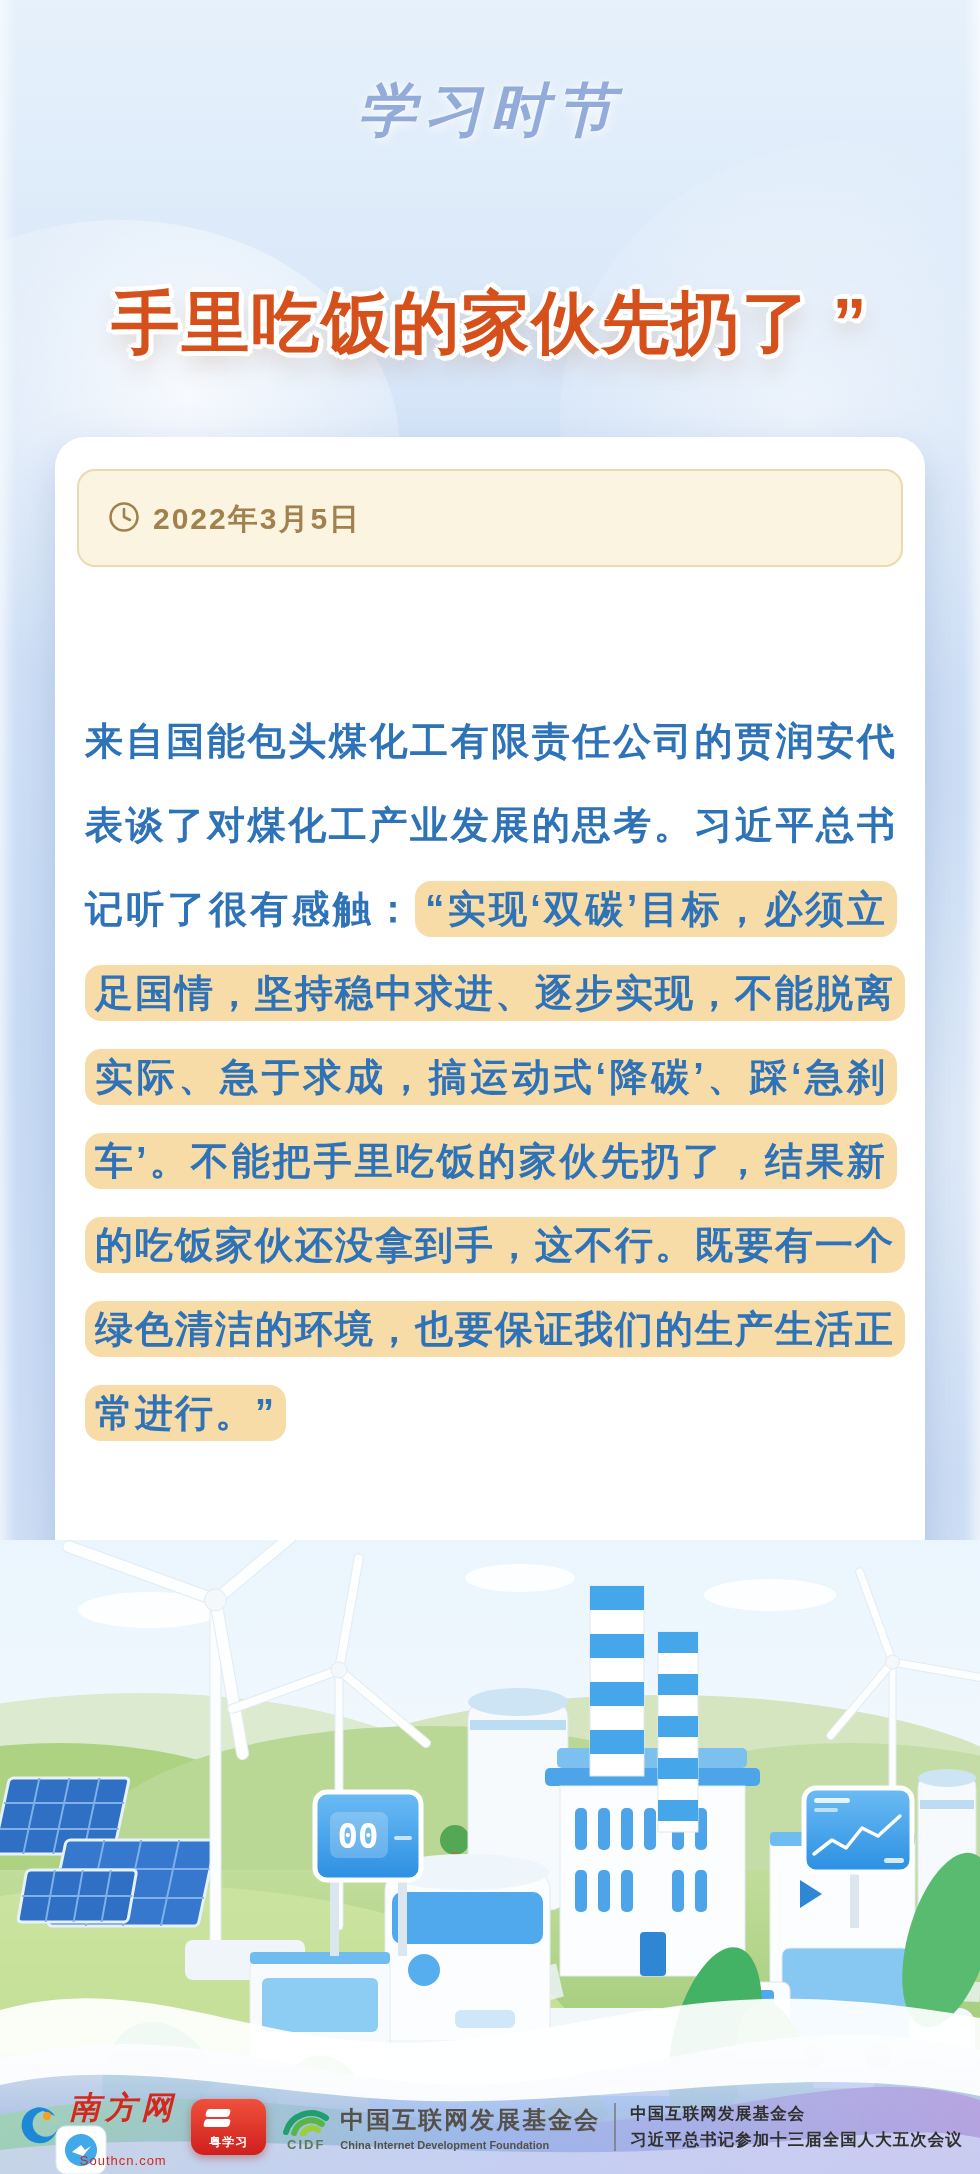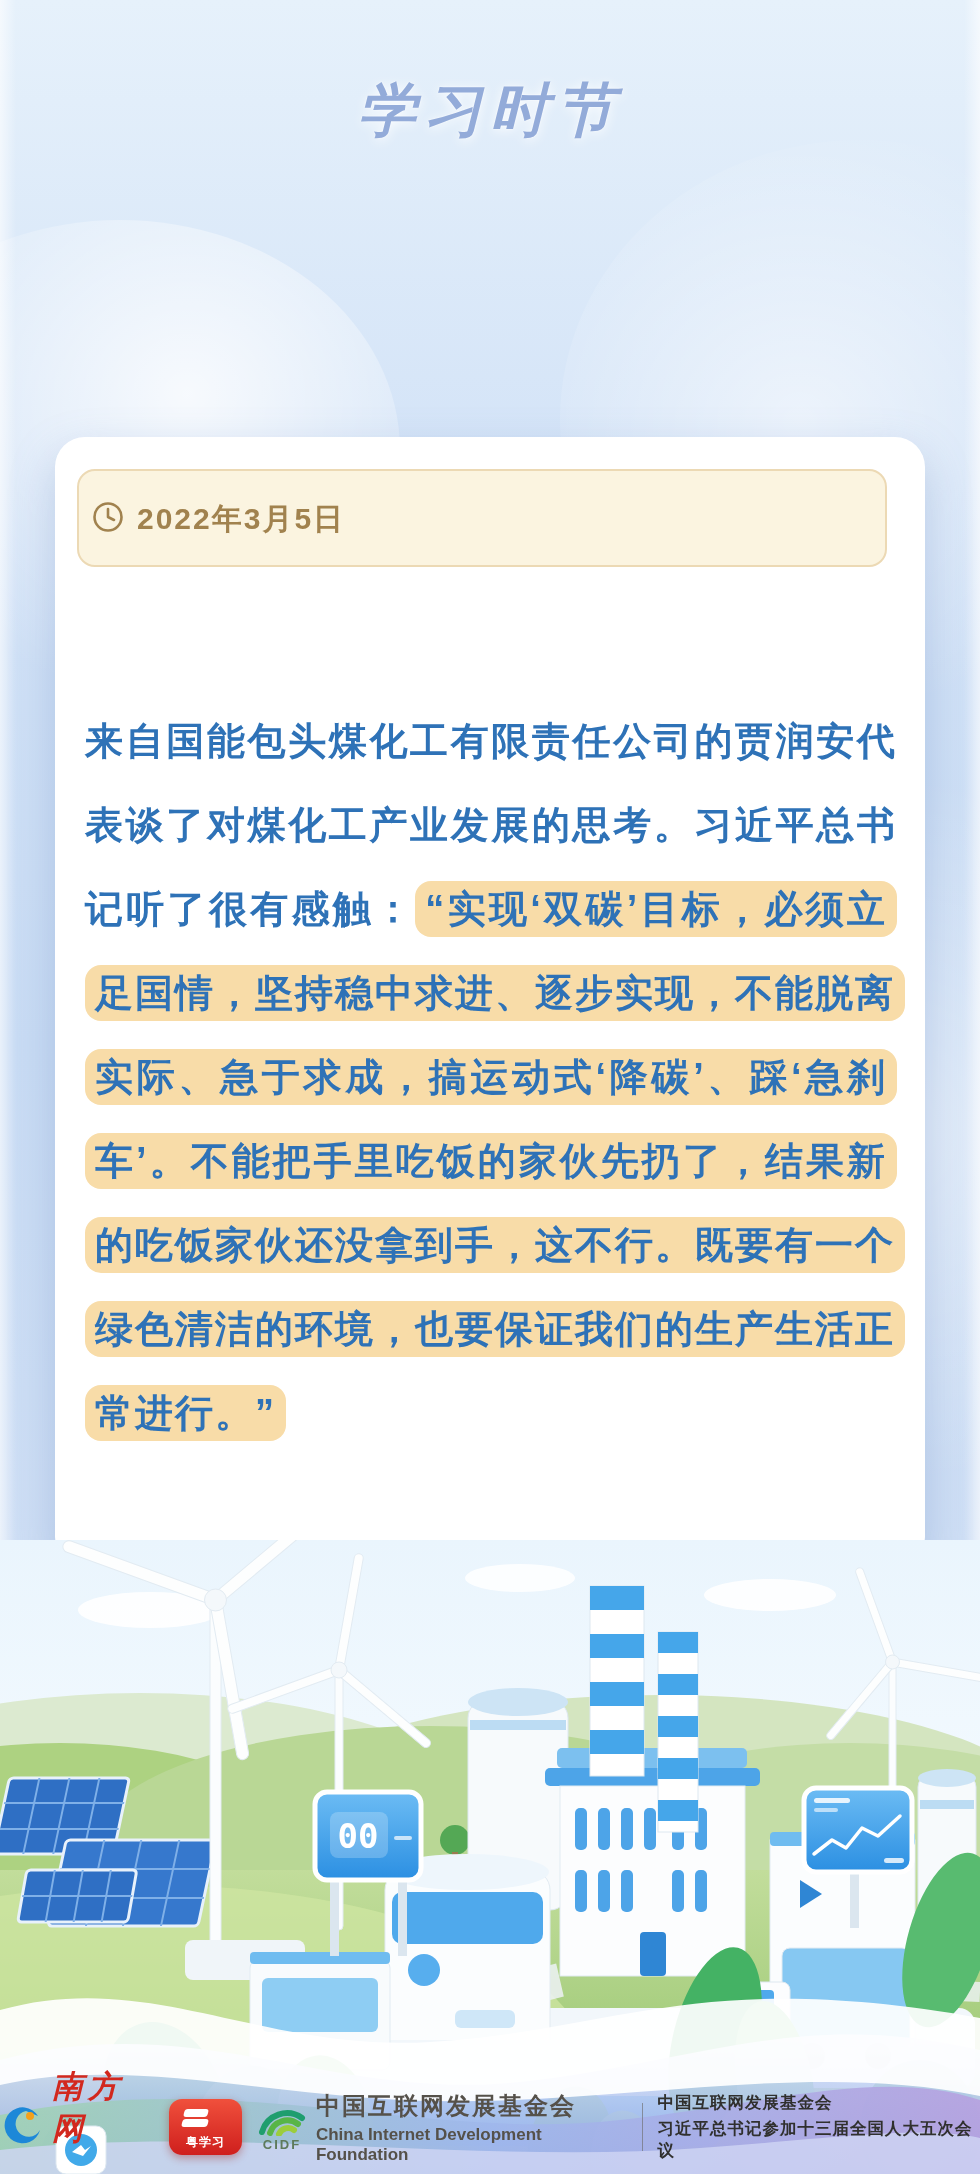--- a/index.html
+++ b/index.html
@@ -45,21 +45,21 @@
   }
   .card-tail{
     position:absolute;left:520px;top:1560px;width:400px;height:58px;background:#ffffff;
     clip-path:polygon(0 0,100% 0,86% 62%,30% 100%,10% 30%);
   }
 
   
   .info-box{
     position:absolute;left:22px;top:32px;width:766px;
     background:#fbf4e0;border:2px solid #ecd9b4;border-radius:18px;
-    padding:26px 28px 24px 12px;color:#a1824e;
+    padding:26px 28px 24px 28px;color:#a1824e;
   }
   .info-row{display:flex;align-items:flex-start;margin-bottom:14px;}
   .info-row:last-child{margin-bottom:0;}
   .info-icon{flex:0 0 46px;padding-top:3px;}
   .info-text{font-size:30px;font-weight:600;line-height:44px;letter-spacing:2px;}
 
   
   .body-text{
     position:absolute;left:30px;top:262px;width:812px;
     font-size:38px;font-weight:700;color:#2e72b7;letter-spacing:2px;
@@ -86,38 +86,39 @@
     background:linear-gradient(180deg,#f0503c,#cf1f1d);box-shadow:0 3px 8px rgba(160,30,20,.4);}
   .yxx-glyph{position:absolute;left:13px;top:8px;width:30px;height:22px;}
   .yxx-bar1{position:absolute;left:2px;top:2px;width:24px;height:8px;background:#fff;border-radius:3px;transform:skewX(-14deg);}
   .yxx-bar2{position:absolute;left:0px;top:12px;width:26px;height:8px;background:#fff;border-radius:3px;transform:skewX(-14deg);}
   .yxx-label{position:absolute;left:0;right:0;bottom:4px;text-align:center;color:#fff;font-size:12px;font-weight:800;letter-spacing:1px;}
   .f-cidf{display:flex;align-items:center;gap:8px;}
   .cidf-icon{display:flex;flex-direction:column;align-items:center;}
   .cidf-abbr{font-size:13px;font-weight:800;color:#5e7a5a;letter-spacing:2px;margin-top:1px;}
   .cidf-names{display:flex;flex-direction:column;}
   .cidf-cn{font-size:24px;font-weight:900;color:#55514a;letter-spacing:2px;}
-  .cidf-en{font-size:17px;font-weight:600;color:#55514a;margin-top:3px;}
+  .cidf-en{font-size:11px;font-weight:600;color:#55514a;margin-top:3px;}
   .f-divider{width:2px;height:48px;background:#6f6f6f;opacity:.65;}
   .f-support{display:flex;flex-direction:column;gap:4px;}
   .support-line{font-size:16.5px;font-weight:800;color:#30302e;letter-spacing:1px;}
 </style>
 </head>
 <body>
 
 <div class="poster">
 
   <div class="blob blob-tl"></div>
   <div class="blob blob-tr"></div>
   <div class="blob band-l"></div>
   <div class="blob band-r"></div>
   <div class="blob swoosh-r"></div>
 
   <div class="logo">学习时节</div>
 
+  <div class="headline l2">手里吃饭的家伙先扔了 ”</div>
 
   <div class="card-tail"></div>
 
   <div class="card">
 
     <div class="info-box">
       <div class="info-row">
         <span class="info-icon">
           <svg width="34" height="34" viewBox="0 0 34 34">
             <circle cx="17" cy="17" r="13.5" fill="none" stroke="#a1824e" stroke-width="2.6"></circle>

